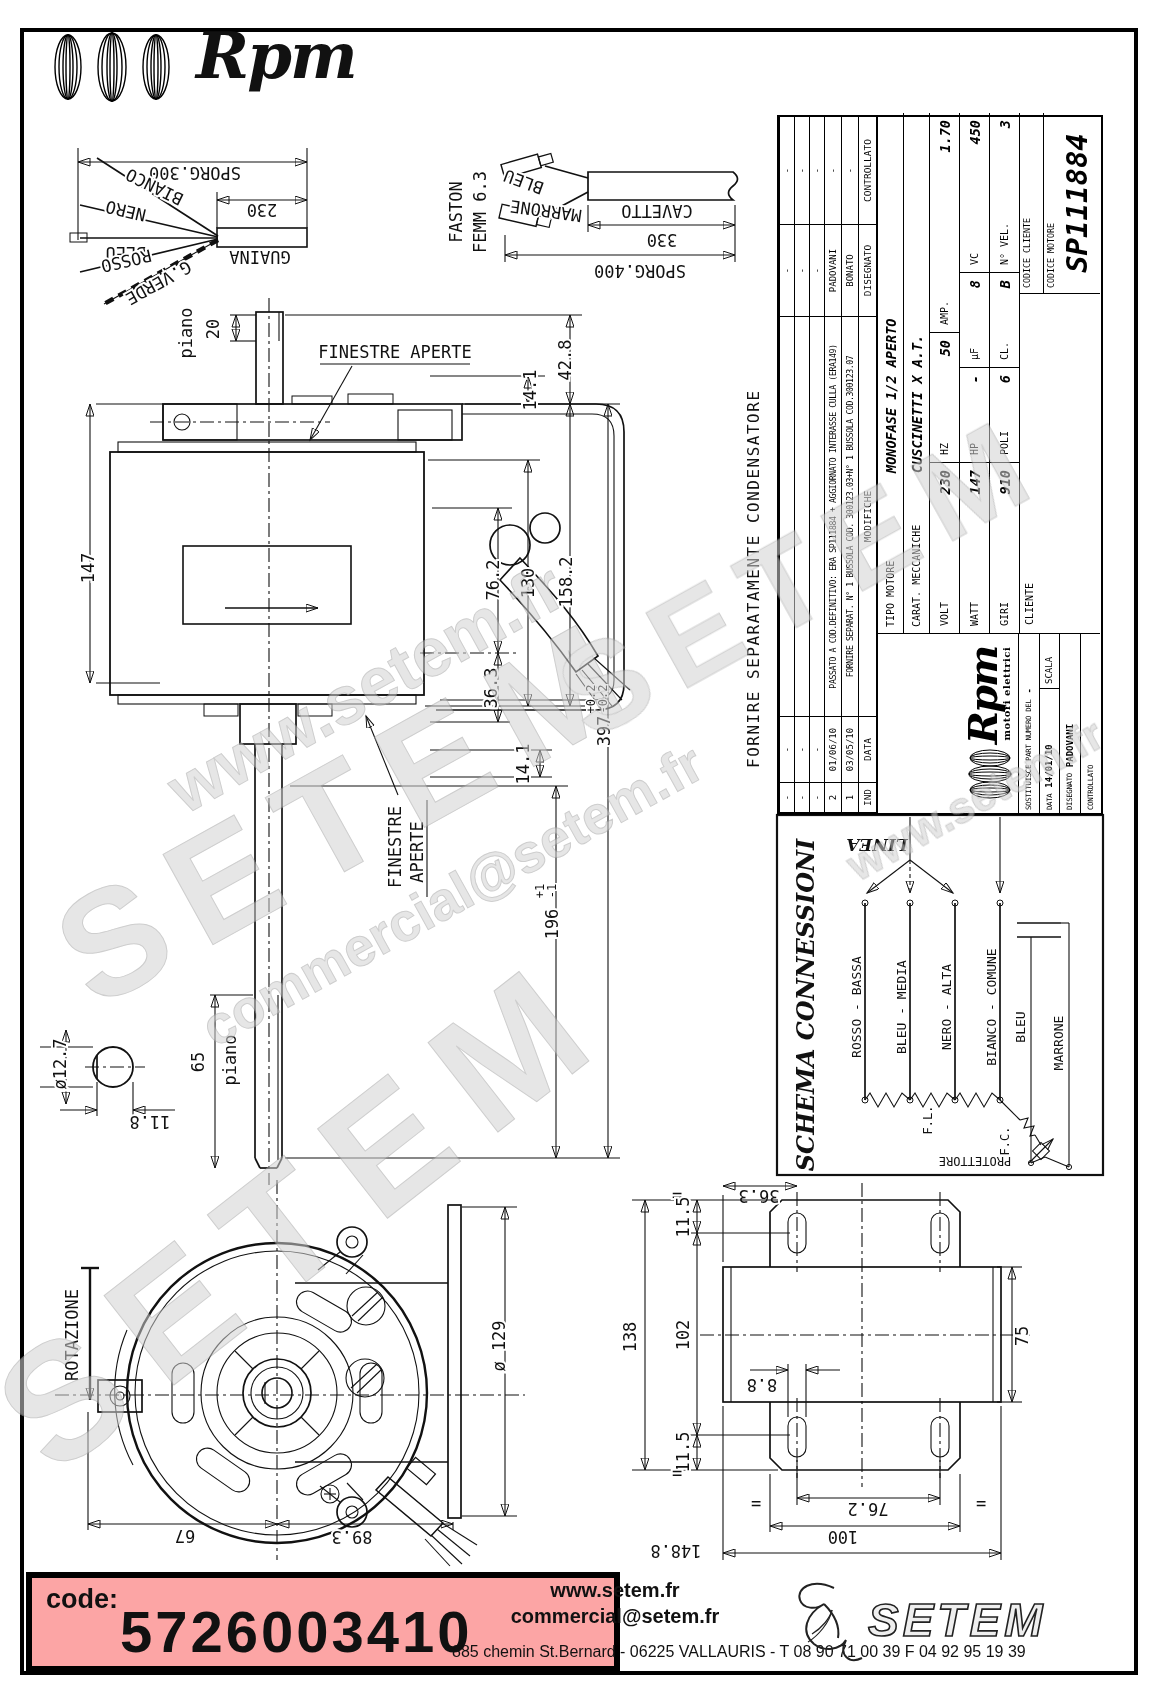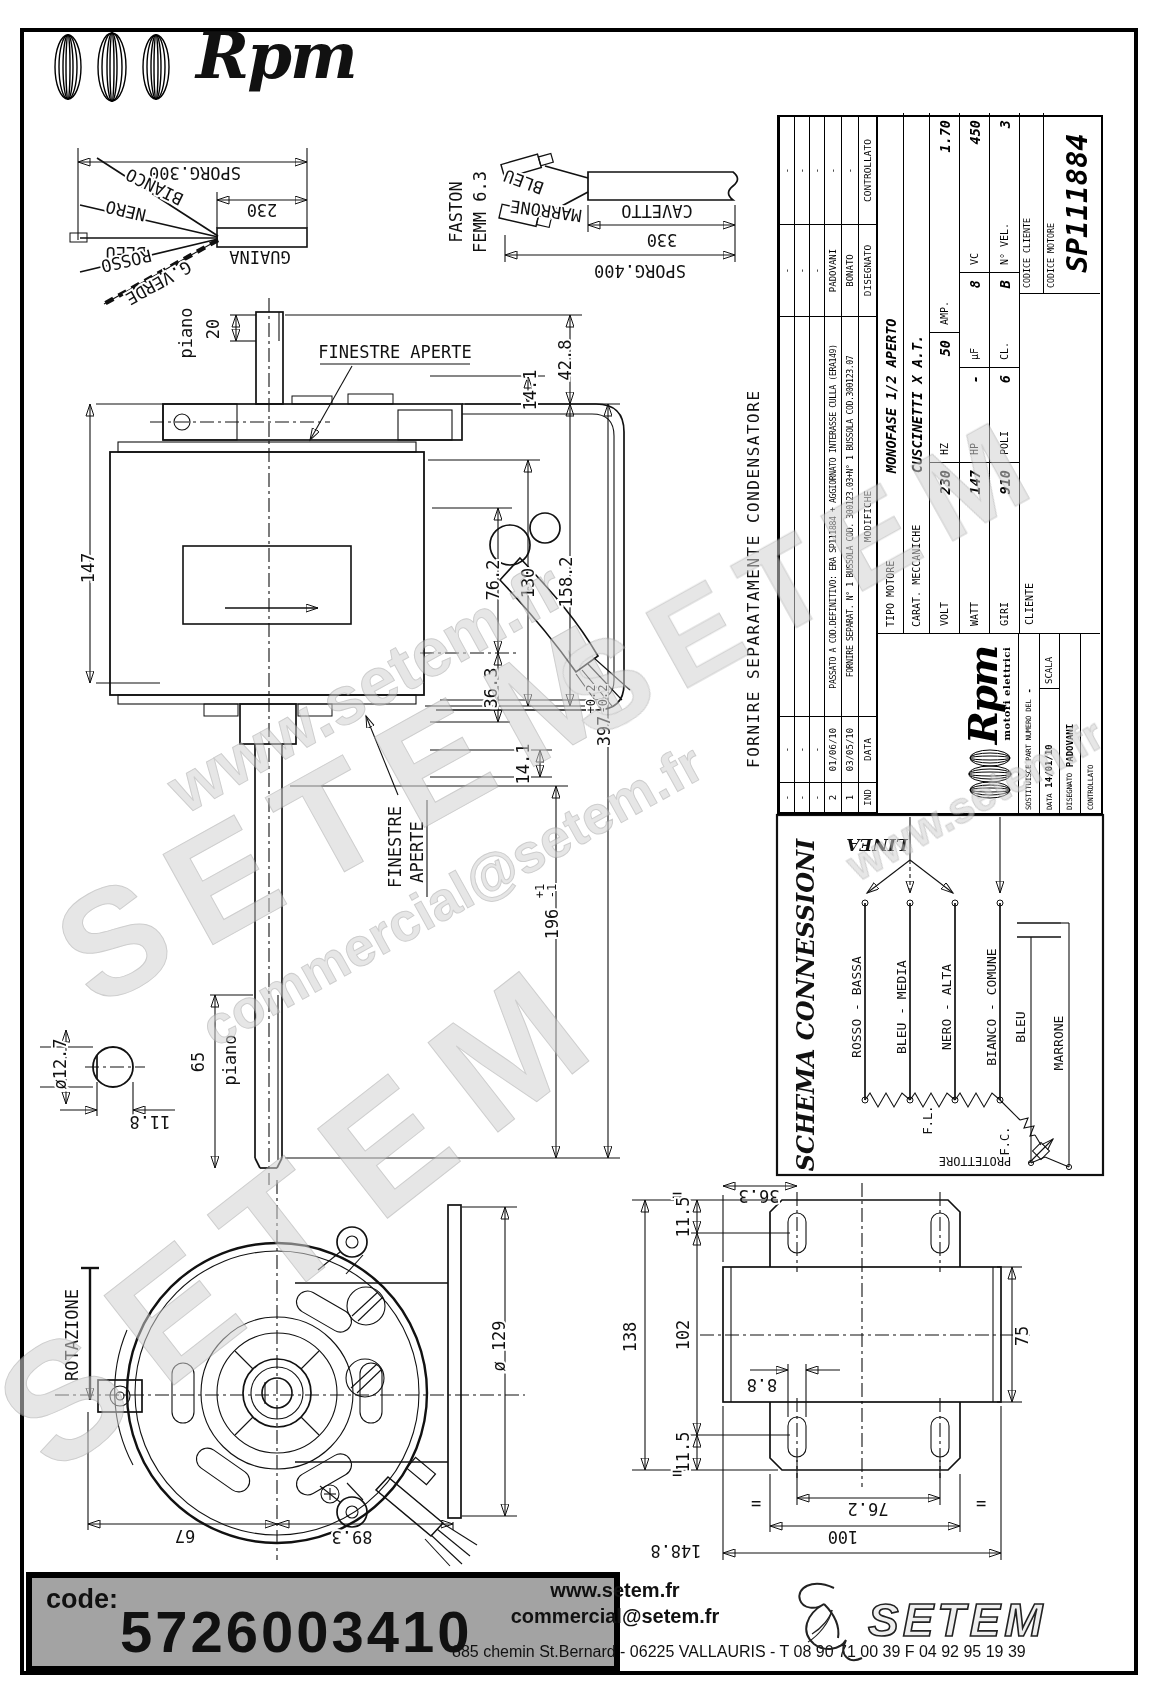--- a/index.html
+++ b/index.html
@@ -53,21 +53,21 @@
   .rightcol { position:absolute; left:520px; top:142px; width:180px; height:80px; }
   .cc { height:24px; border-bottom:1.5px solid #000; font-size:8.3px; padding:2px 0 0 5px; }
   .cm { height:56px; position:relative; }
   .cm .cml { position:absolute; left:5px; top:2px; font-size:8.3px; }
   .cm .cmv { position:absolute; left:0; right:0; top:16px; text-align:center; font:bold italic 29px "DejaVu Sans Mono", monospace; }
 
   .note-cond { position:absolute; left:744px; top:768px; width:458px; transform-origin:0 0; transform:rotate(-90deg);
                font:16px "DejaVu Sans Mono", monospace; letter-spacing:1.5px; white-space:nowrap; }
 
   
-  .code-box { position:absolute; left:26px; top:1572px; width:594px; height:100px; border:6px solid #000; background:#a3a3a3; }
+  .code-box { position:absolute; left:26px; top:1572px; width:594px; height:100px; border:6px solid #000; background:#fca5a5; }
   .code-label { position:absolute; left:14px; top:6px; font:bold 27px "Liberation Sans", sans-serif; }
   .code-value { position:absolute; left:88px; top:20px; font:bold 58px "Liberation Sans", sans-serif; letter-spacing:3px; }
   .center-col { position:absolute; left:455px; top:1577px; width:320px; text-align:center; }
   .center-col .url, .center-col .email { font:bold 20px "Liberation Sans", sans-serif; line-height:26px; }
   .address { position:absolute; left:452px; top:1643px; width:600px; font:16px "Liberation Sans", sans-serif; white-space:nowrap; }
   .setem-logo { position:absolute; left:782px; top:1570px; }
 </style>
 </head>
 <body>
 

